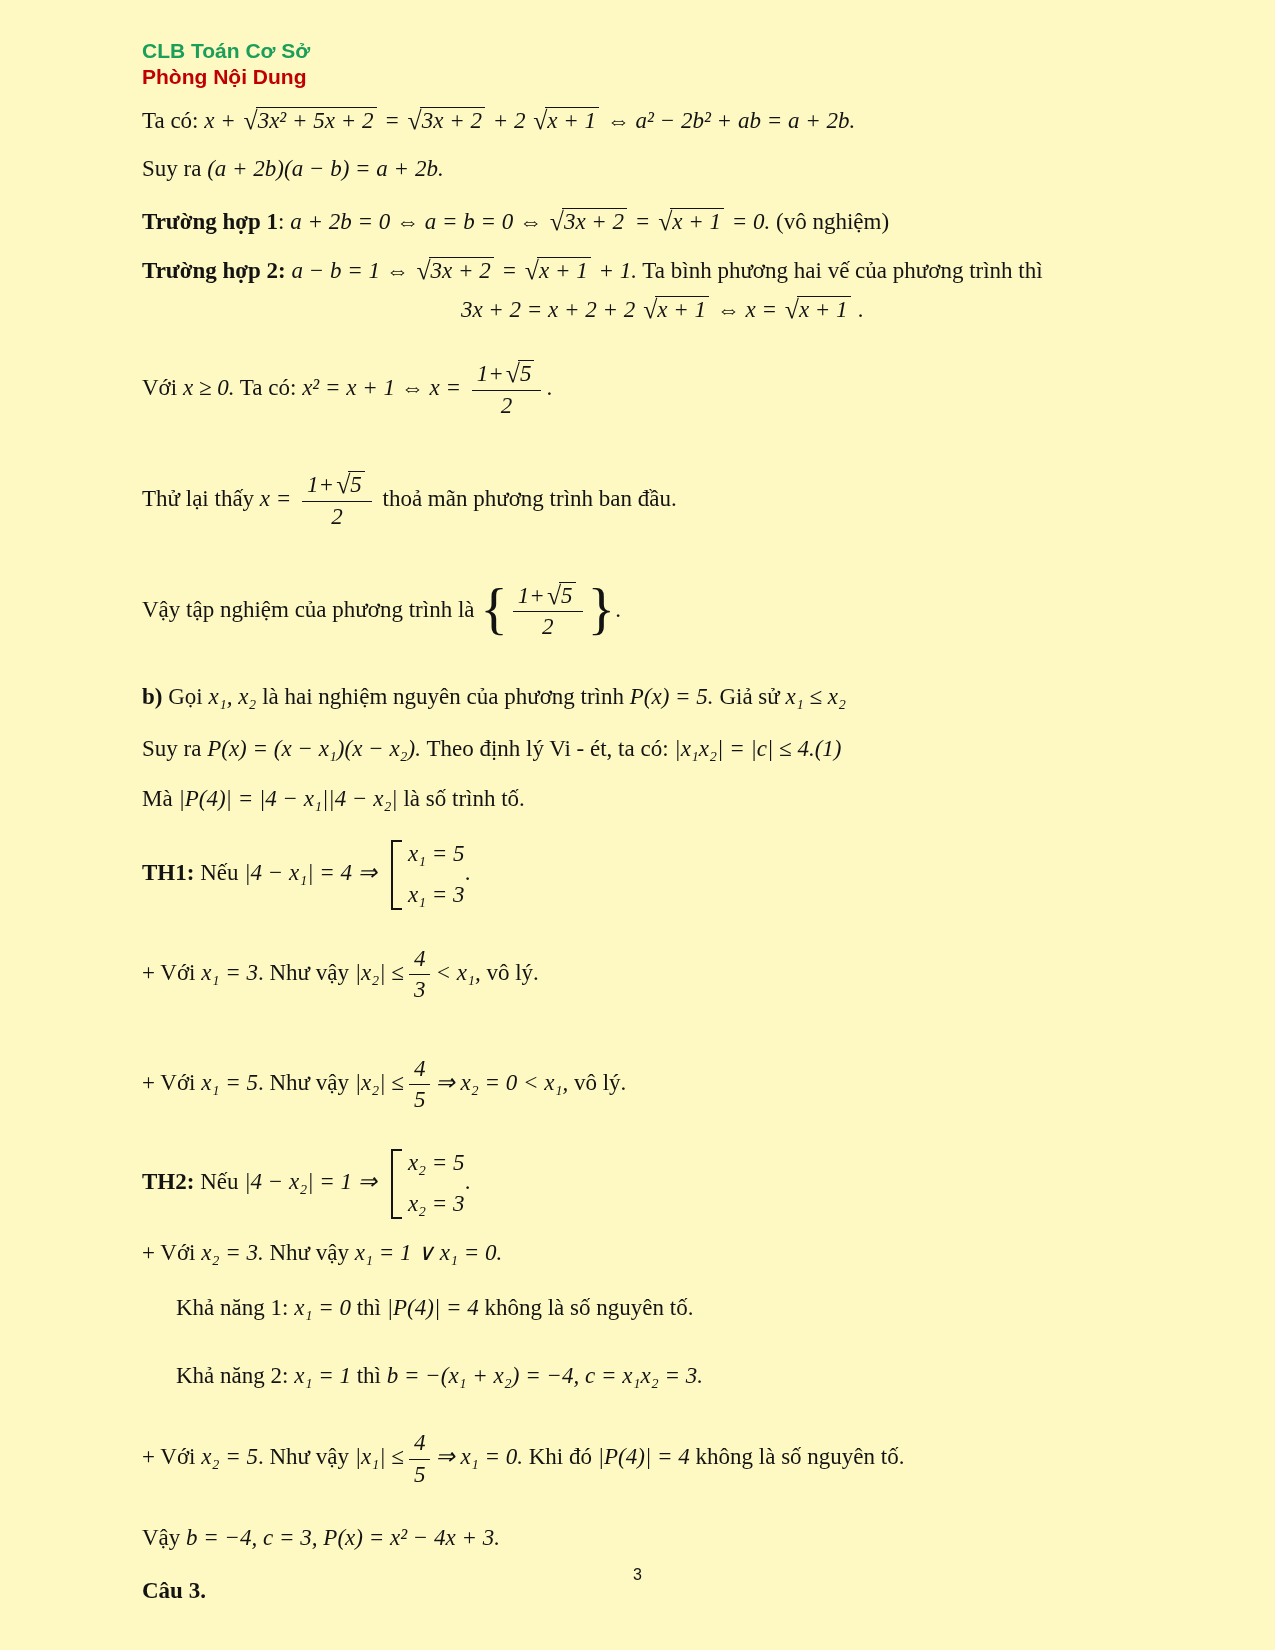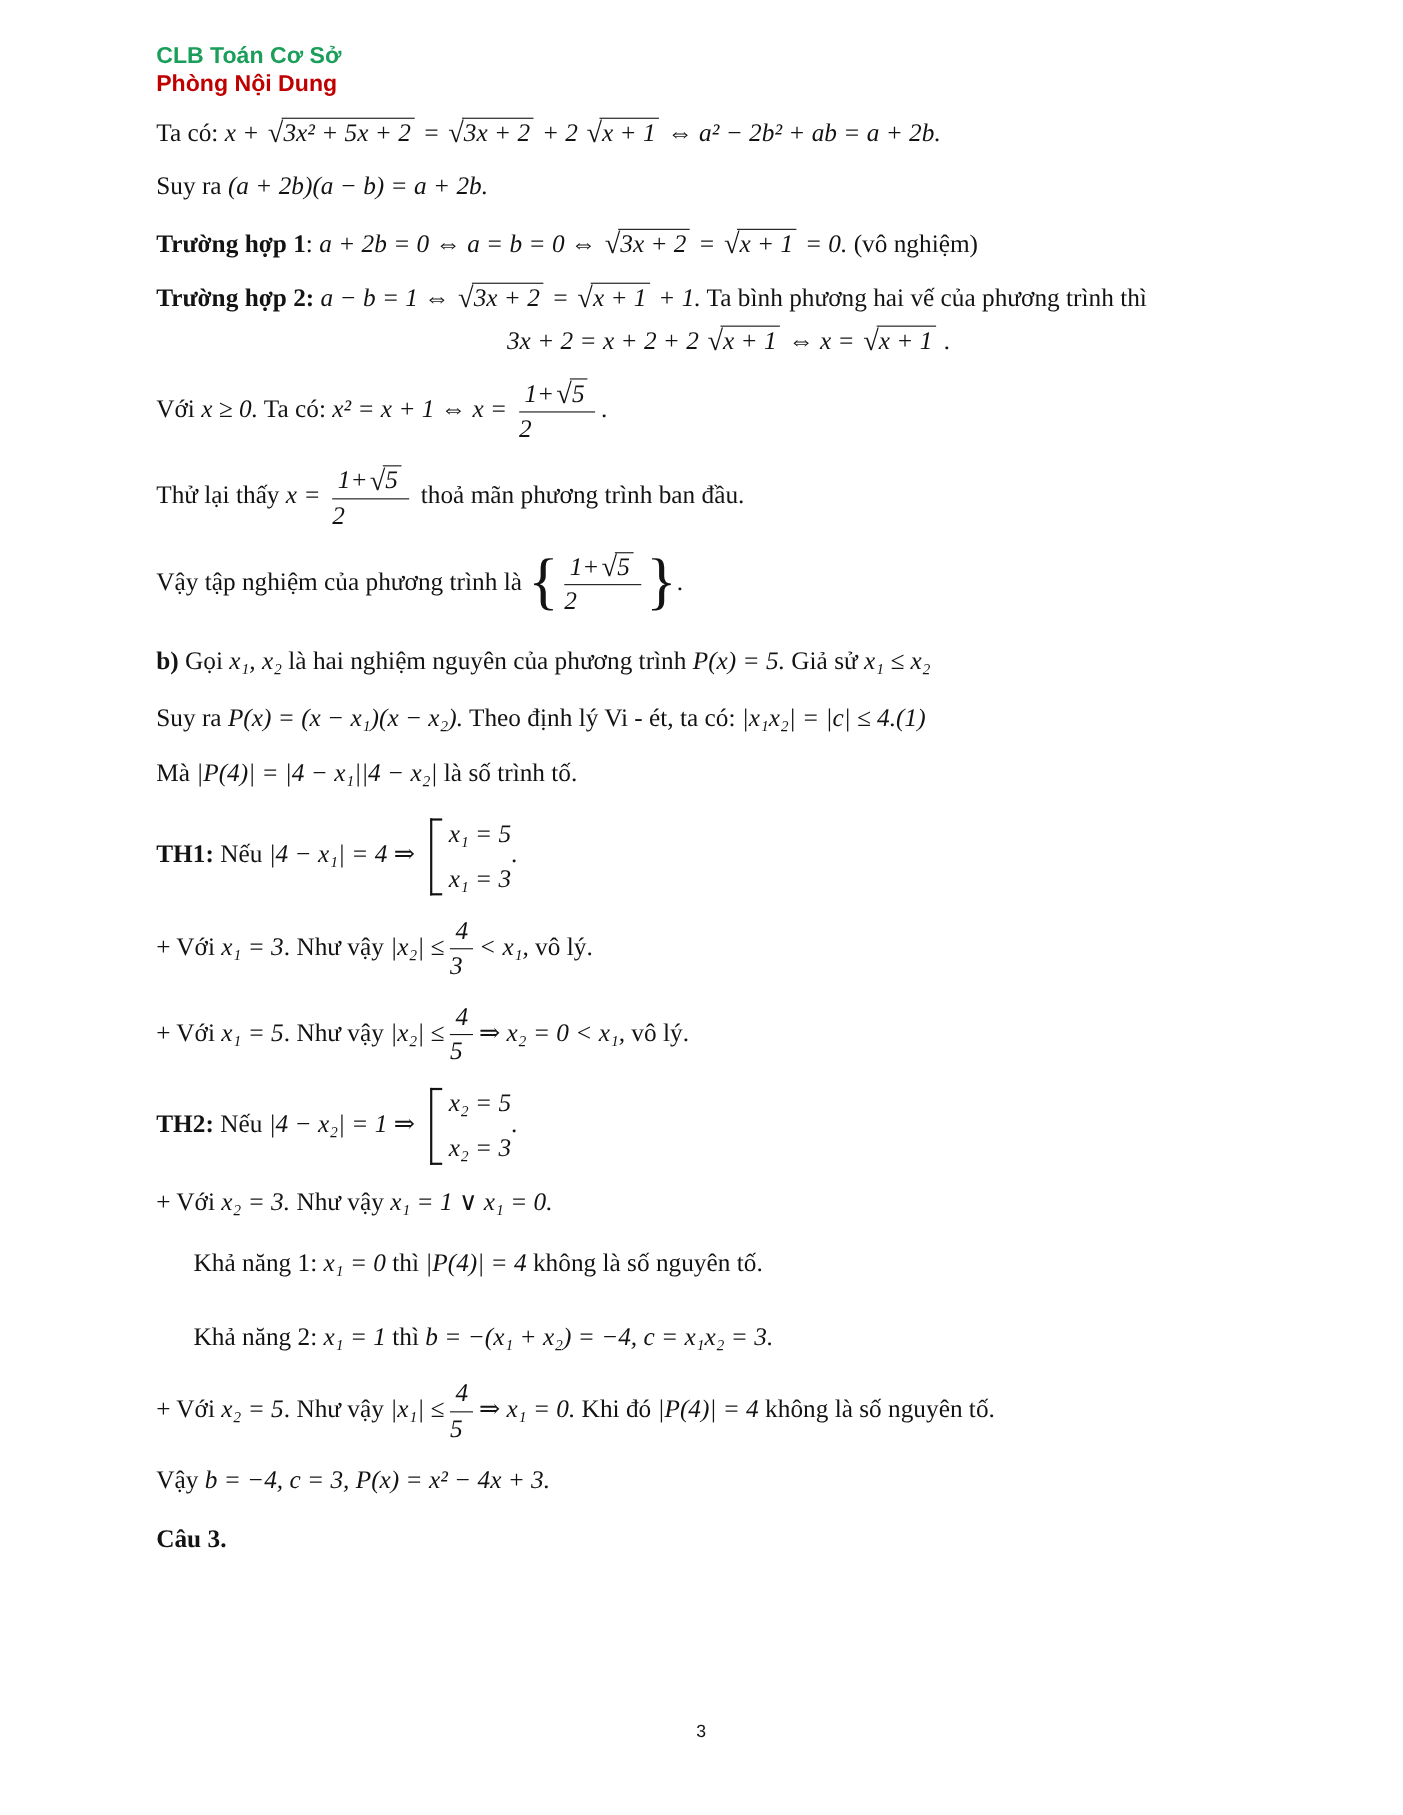--- a/index.html
+++ b/index.html
@@ -1,38 +1,38 @@
 <!DOCTYPE html>
 <html><head>
 <meta charset="utf-8">
 <style>
   html,body{margin:0;padding:0;background:#e8e8e8;}
   .page{
-    width:1275px;height:1650px;background:#ffffff;position:relative;
+    width:1275px;height:1650px;background:#fef9c3;position:relative;
     margin:0 auto;overflow:hidden;
     font-family:"Liberation Serif","DejaVu Serif",serif;color:#131313;
   }
   .header{padding:38px 0 0 142px;font-family:"Liberation Sans","DejaVu Sans",sans-serif;
     font-weight:bold;font-size:21px;line-height:1.25;}
   .club{color:#1A9E5A;}
   .dept{color:#C00000;}
   .body{padding:16px 92px 0 142px;font-size:23px;line-height:1.25;}
-  .line{margin:0 0 20px 0;}
+  .line{margin:0 0 20px 0;font-family:Liberation Serif, serif;}
   .t{font-style:normal;}
   .m{font-style:italic;}
   .b{font-weight:bold;font-style:normal;}
   .center{text-align:center;}
   .indent1{margin-left:34px;}
   
   .sqrt{display:inline-block;white-space:nowrap;margin:0 2px;}
   .rad{font-style:normal;font-size:1.12em;line-height:1;position:relative;top:1px;margin-right:-2px;}
   .vinc{border-top:1.7px solid #131313;padding:0 3px 0 2px;display:inline-block;line-height:1.15;}
   
-  .frac{display:inline-flex;flex-direction:column;vertical-align:middle;
-    margin:0 5px;line-height:1.15;}
+  .frac{display:inline-flex;flex-direction:column;text-align:center;vertical-align:middle;
+    margin:16px 5px;line-height:1.15;}
   .frac .num{border-bottom:1.7px solid #131313;padding:0 5px 2px;}
   .frac .den{padding-top:2px;}
   
   .cases{display:inline-flex;align-items:center;vertical-align:middle;margin-left:8px;}
   .cbr{align-self:stretch;width:9px;border-left:2px solid #131313;border-top:2px solid #131313;
     border-bottom:2px solid #131313;margin-right:6px;}
   .crows{display:inline-flex;flex-direction:column;gap:12px;text-align:left;}
   
   .setbrace{font-style:normal;font-size:2.5em;font-weight:400;vertical-align:middle;
     line-height:0;position:relative;top:-2px;}

